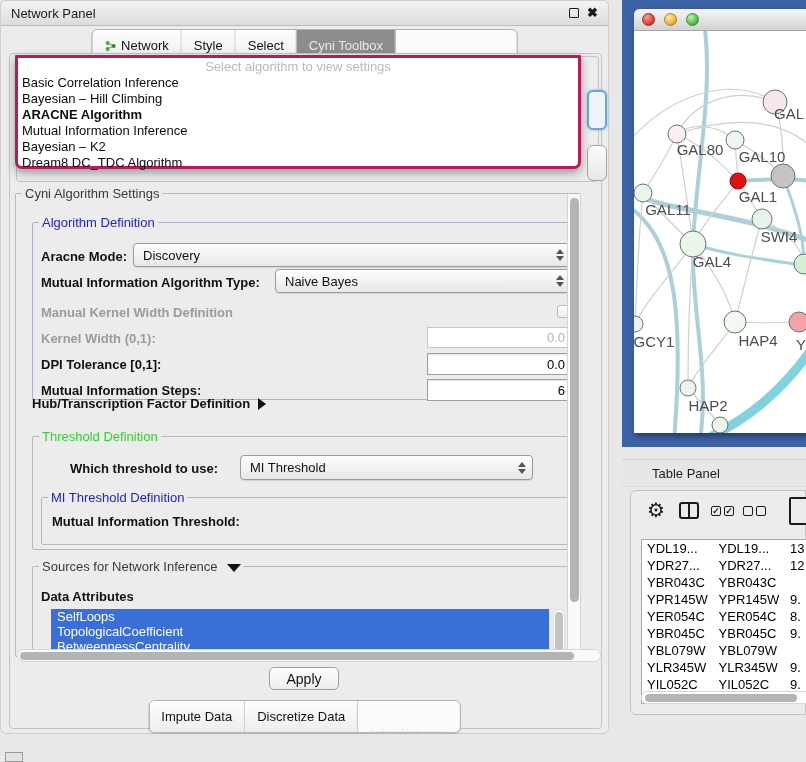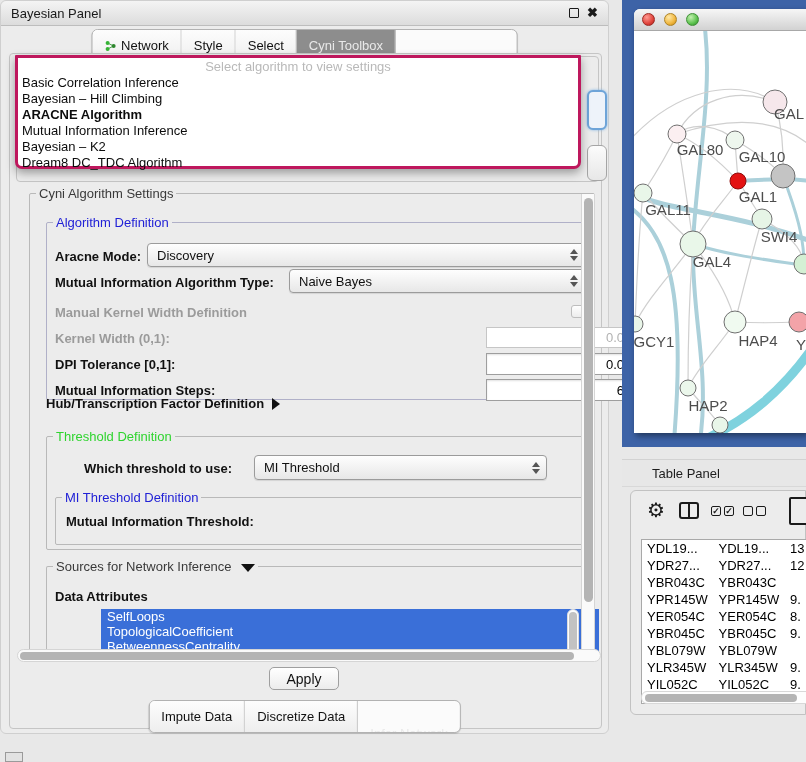--- a/index.html
+++ b/index.html
@@ -61,21 +61,21 @@
            font-size:13px; color:#111; padding-left:9px; box-shadow:0 1px 1px rgba(0,0,0,.1); }
   .stepper { position:absolute; right:5px; top:0; bottom:0; width:10px; display:flex;
              flex-direction:column; justify-content:center; align-items:center; gap:2px; }
   .tri-up { width:0; height:0; border-left:4px solid transparent; border-right:4px solid transparent;
             border-bottom:5px solid #555; }
   .tri-dn { width:0; height:0; border-left:4px solid transparent; border-right:4px solid transparent;
             border-top:5px solid #555; }
 
   .tfield { position:absolute; background:#fff; border:1px solid #9e9e9e; font-size:13px;
             text-align:right; padding:0 5px; display:flex; align-items:center; justify-content:flex-end;
-            box-shadow:inset 0 1px 2px rgba(0,0,0,.12); color:#000;margin-left:45px; }
+            box-shadow:inset 0 1px 2px rgba(0,0,0,.12); color:#000; }
   .tfield.dis { border-color:#c6c6c6; color:#b2b2b2; box-shadow:none; }
   .checkbox { position:absolute; width:13px; height:13px; border:1px solid #bdbdbd; border-radius:3px;
               background:linear-gradient(#fefefe,#ededed); }
 
   .hub-row { position:absolute; font-size:13px; font-weight:bold; color:#111; display:flex; align-items:center; gap:8px; }
   .tri-right { width:0; height:0; border-top:6px solid transparent; border-bottom:6px solid transparent;
                border-left:8px solid #111; }
   .tri-down-lg { width:0; height:0; border-left:7px solid transparent; border-right:7px solid transparent;
                border-top:8px solid #111; display:inline-block; vertical-align:middle; }
 
@@ -142,21 +142,21 @@
                 border:1px solid #d8d8d8; border-radius:6px 0 0 6px; }
   .net-label { font-size:15px; fill:#4d4d4d; }
 </style>
 </head>
 <body>
 
 <div id="stage">
 
   <div class="win">
     <div class="titlebar">
-      <span class="tb-title">Bayesian Panel</span>
+      <span class="tb-title">Network Panel</span>
       <span class="tb-btns">
         <span class="float-ic"></span>
         <span class="close-ic">✖</span>
       </span>
     </div>
 
     <div class="tabbar" id="top-tabs">
         <div class="tab">
           <svg width="12" height="12">
             <line x1="3" y1="3" x2="9" y2="6" stroke="#4aa34a" stroke-width="1"></line>
@@ -193,21 +193,21 @@
       <div id="dd-items">
           <div class="dd-item">Basic Correlation Inference</div>
           <div class="dd-item">Bayesian – Hill Climbing</div>
           <div class="dd-item bold">ARACNE Algorithm</div>
           <div class="dd-item">Mutual Information Inference</div>
           <div class="dd-item">Bayesian – K2</div>
           <div class="dd-item">Dream8 DC_TDC Algorithm</div>
         </div>
     </div>
 
-    <div class="group" style="left:28px; top:192px; width:566px; height:464px;">
+    <div class="group" style="left:14px; top:192px; width:566px; height:464px;">
       <span class="gtitle">Cyni Algorithm Settings</span>
 
       <div class="group" style="left:16px; top:28px; width:546px; height:178px; border-color:#b0b0c8;">
         <span class="gtitle blue">Algorithm Definition</span>
 
         <span class="lbl" style="left:8px; top:26px;">Aracne Mode:</span>
         <div class="combo" style="left:100px; top:20px; width:438px; height:24px;">
           <span>Discovery</span>
           <span class="stepper">
               <span class="tri-up"></span>
@@ -265,21 +265,21 @@
           <span class="lbl" style="left:10px; top:16px;">Mutual Information Threshold:</span>
         </div>
       </div>
 
       <div class="group" style="left:16px; top:372px; width:546px; height:90px; border-bottom:none;">
         <span class="gtitle">
           <span>Sources for Network Inference</span>
           <span class="tri-down-lg" style="margin-left:6px;"></span>
         </span>
         <span class="lbl" style="left:8px; top:22px;">Data Attributes</span>
-        <div class="attr-list" style="left:18px; top:42px; width:498px; height:47px;margin-left:36px;" id="attr-list">
+        <div class="attr-list" style="left:18px; top:42px; width:498px; height:47px;" id="attr-list">
             <div class="attr-item">SelfLoops</div>
             <div class="attr-item">TopologicalCoefficient</div>
             <div class="attr-item">BetweennessCentrality</div>
             <div class="attr-item">gal4RGexp</div>
           </div>
         <div class="mini-vscroll" style="left:520px; top:42px; height:47px;">
           <div class="mini-vthumb" style="top:2px; height:40px;"></div>
         </div>
       </div>
 

